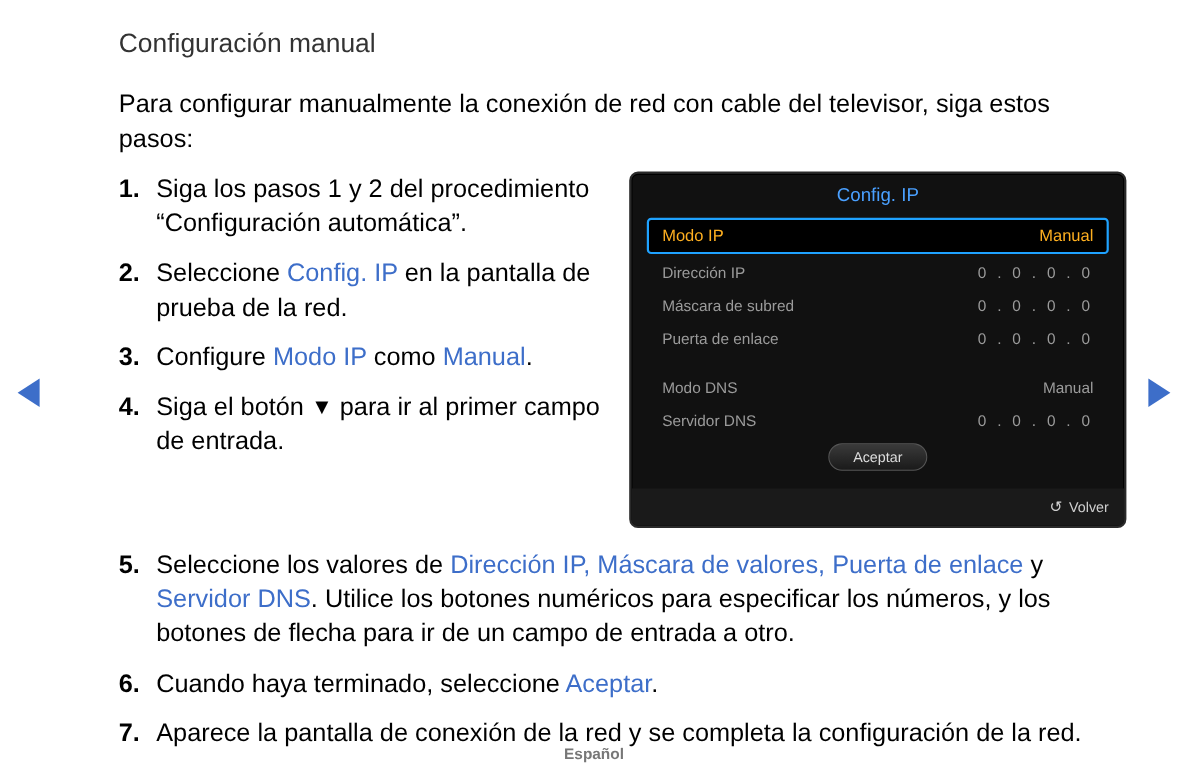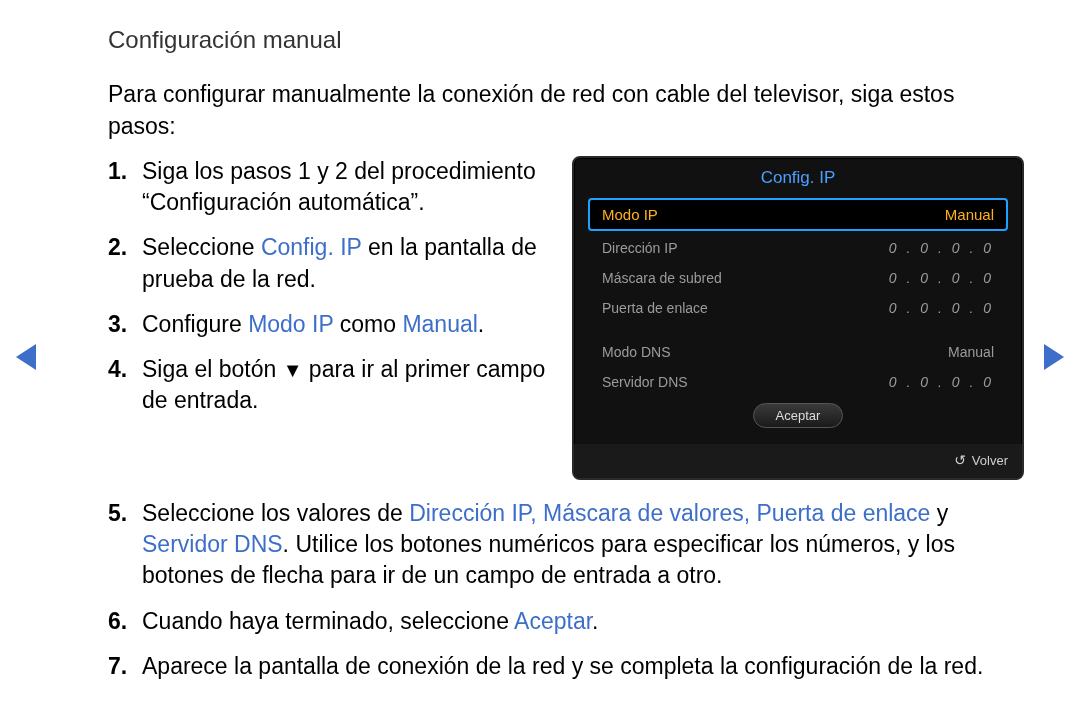--- a/index.html
+++ b/index.html
@@ -12,21 +12,21 @@
   ol.steps li{display:flex;margin-bottom:14px;}
   ol.steps .num{flex:0 0 34px;font-weight:bold;}
   ol.steps .txt{flex:1;}
   .hili{color:#3d6ec9;}
   .downglyph{display:inline-block;font-size:20px;vertical-align:middle;}
   .dialog{width:458px;background:#111;border:2px solid #2a2a2a;border-radius:8px;color:#bbb;font-size:15px;overflow:hidden;box-shadow:0 0 0 1px #000 inset;}
   .dlg-title{color:#4aa0ff;text-align:center;padding:10px 0 10px 0;font-size:17px;}
   .dlg-body{padding:0 14px 8px 14px;}
   .sel-row{border:2px solid #1fa2ff;border-radius:4px;background:#000;padding:6px 12px;display:flex;justify-content:space-between;color:#ffb020;font-size:15px;margin-bottom:2px;}
   .row{display:flex;justify-content:space-between;padding:7px 14px;color:#9b9b9b;font-size:14px;}
-  .row .rv{letter-spacing:3px;font-style:italic;}
+  .row .rv{letter-spacing:3px;}
   .sep{height:14px;}
   .btn-wrap{text-align:center;margin-top:6px;}
   .okbtn{display:inline-block;background:linear-gradient(#3a3a3a,#1a1a1a);border:1px solid #555;border-radius:14px;color:#ddd;padding:4px 22px;font-size:13px;}
   .back{display:flex;justify-content:flex-end;align-items:center;gap:6px;color:#cfcfcf;font-size:13px;padding:8px 14px 10px 0;background:#1a1a1a;margin-top:8px;}
   .back .ric{font-size:14px;}
   .below{font-size:23px;line-height:1.35;margin-top:18px;}
   .below ol{list-style:none;margin:0;padding:0;}
   .below li{display:flex;margin-bottom:14px;}
   .below .num{flex:0 0 34px;font-weight:bold;}
   .below .txt{flex:1;}
@@ -123,15 +123,16 @@
           <span>Cuando haya terminado, seleccione </span><span class="hili">Aceptar</span><span>.</span>
         </span>
       </li>
       <li>
         <span class="num">7.</span>
         <span class="txt">Aparece la pantalla de conexión de la red y se completa la configuración de la red.</span>
       </li>
     </ol>
   </div>
 
+  <div class="lang">Español</div>
   <div class="nav-l"></div>
   <div class="nav-r"></div>
 </div>
 
 </body></html>

